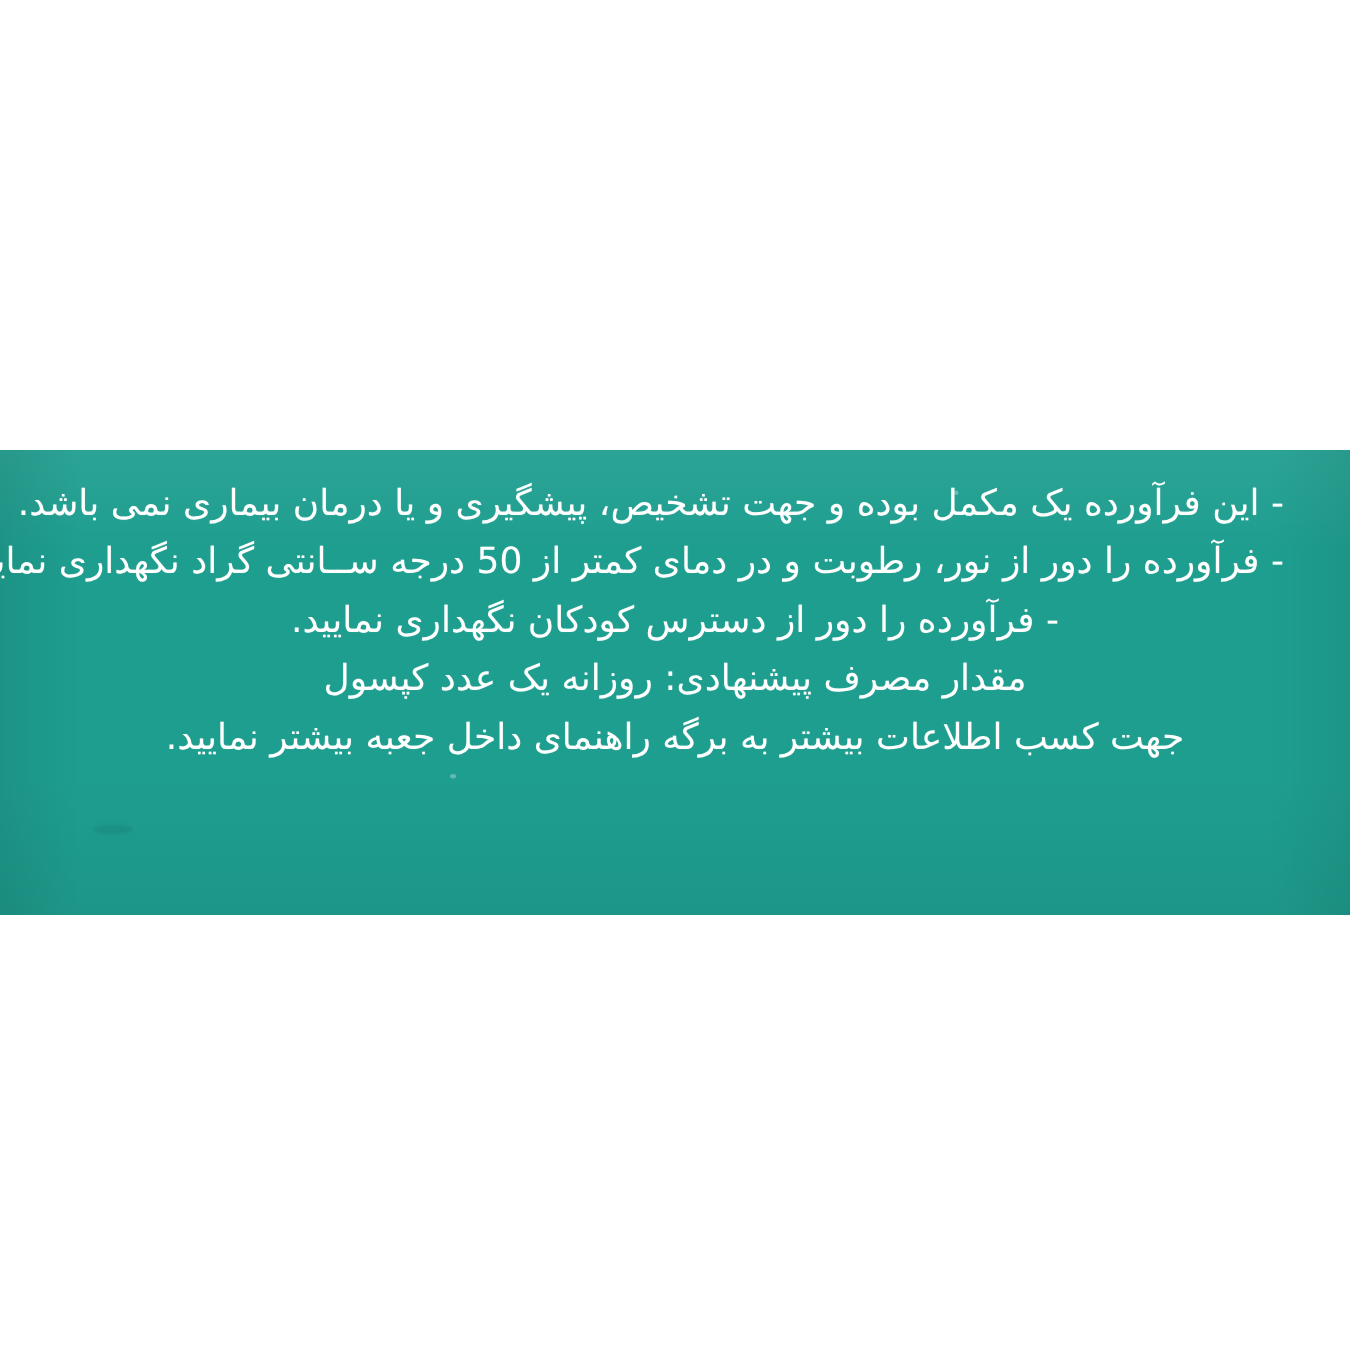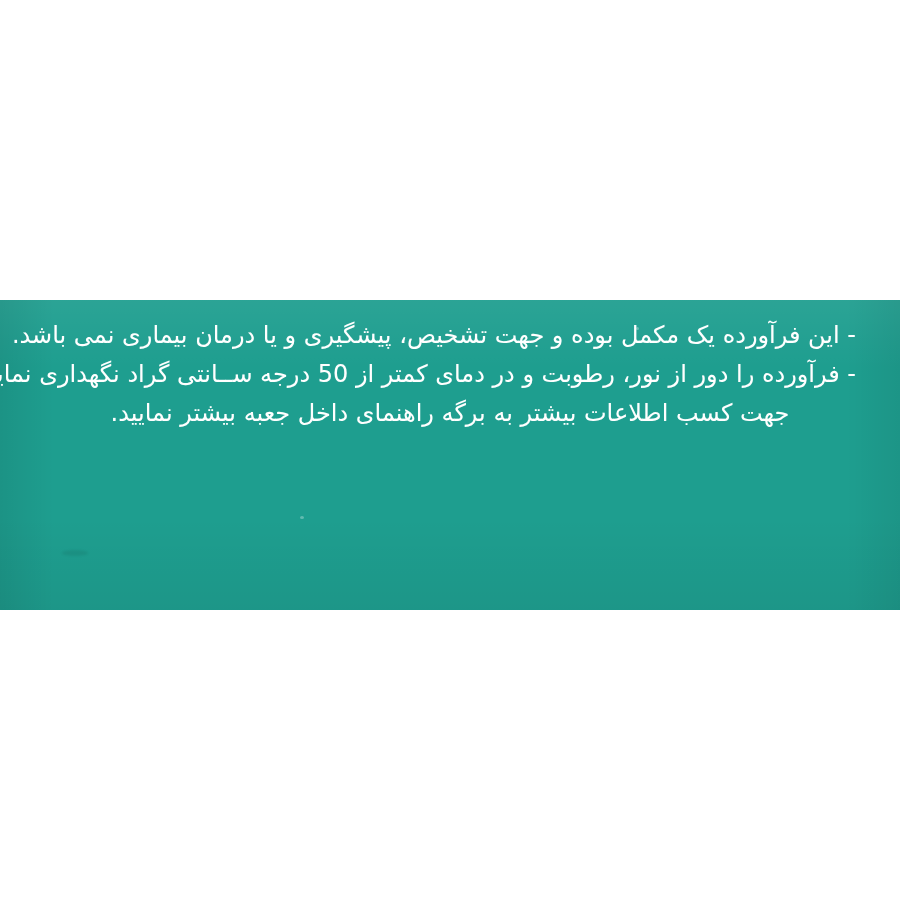--- a/index.html
+++ b/index.html
@@ -95,20 +95,22 @@
 </head>
 <body>
 
 <div id="stage">
 
   <div id="panel">
 
     <div id="text-block">
       <span class="line bullet">- این فرآورده یک مکمل بوده و جهت تشخیص، پیشگیری و یا درمان بیماری نمی باشد.</span>
       <span class="line bullet">- فرآورده را دور از نور، رطوبت و در دمای کمتر از 50 درجه ســانتی گراد نگهداری نمایید.</span>
+      <span class="line bullet">- فرآورده را دور از دسترس کودکان نگهداری نمایید.</span>
+      <span class="line center">مقدار مصرف پیشنهادی: روزانه یک عدد کپسول</span>
       <span class="line center">جهت کسب اطلاعات بیشتر به برگه راهنمای داخل جعبه بیشتر نمایید.</span>
     </div>
 
     <div class="speck" style="left:300px; top:216px; width:4px; height:3px;"></div>
     <div class="speck" style="left:636px; top:27px; width:3px; height:3px;"></div>
     <div class="scuff" style="left:62px; top:250px; width:26px; height:6px;"></div>
   </div>
 
 </div>
 

